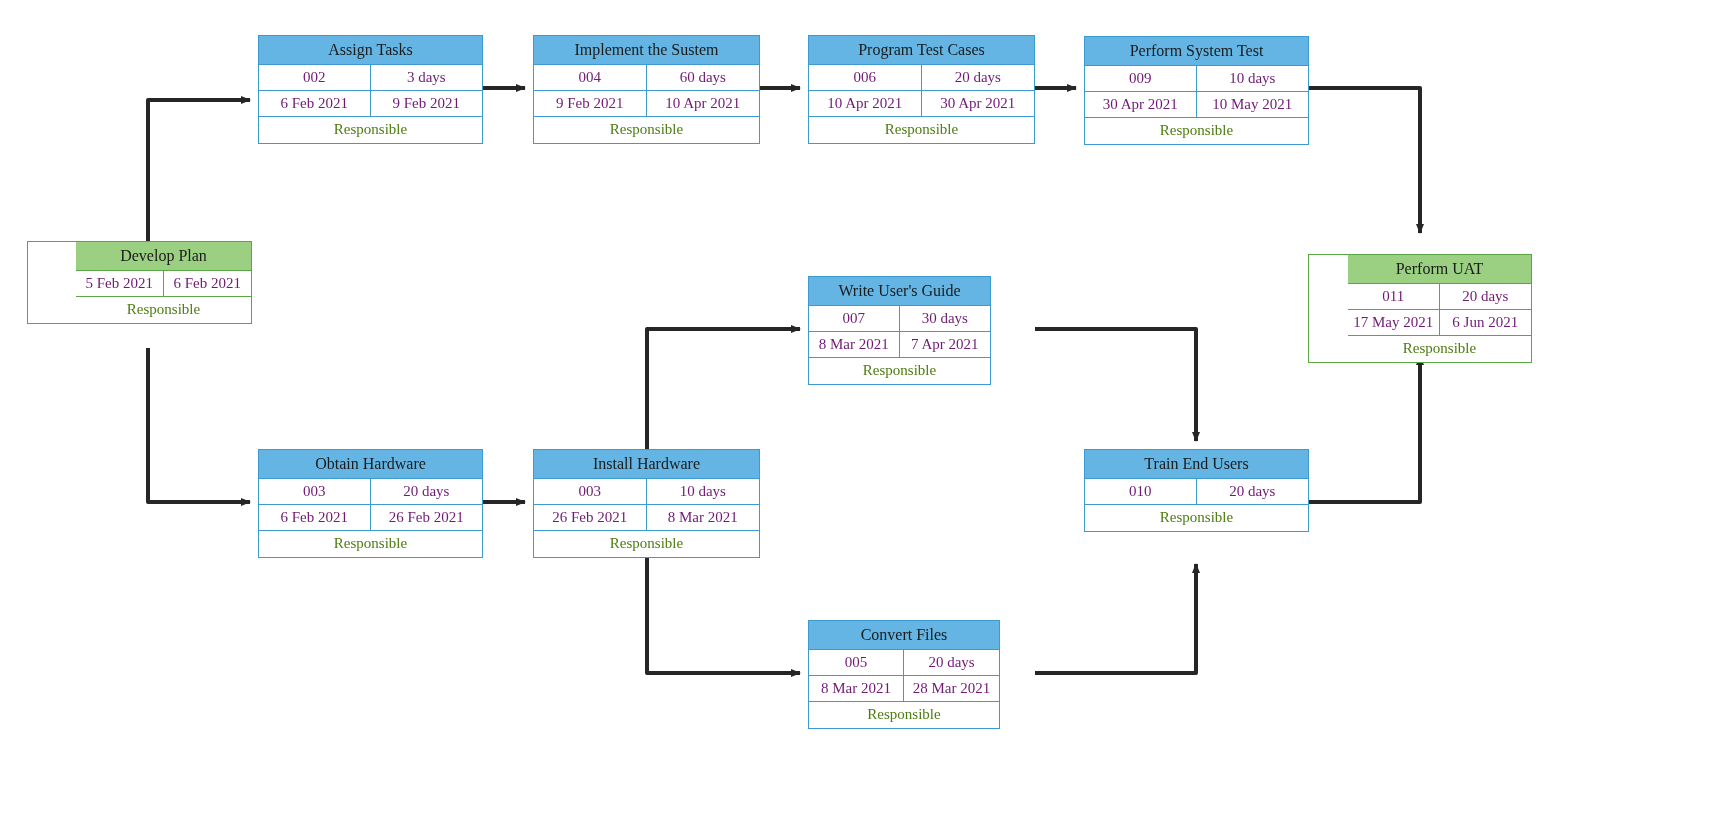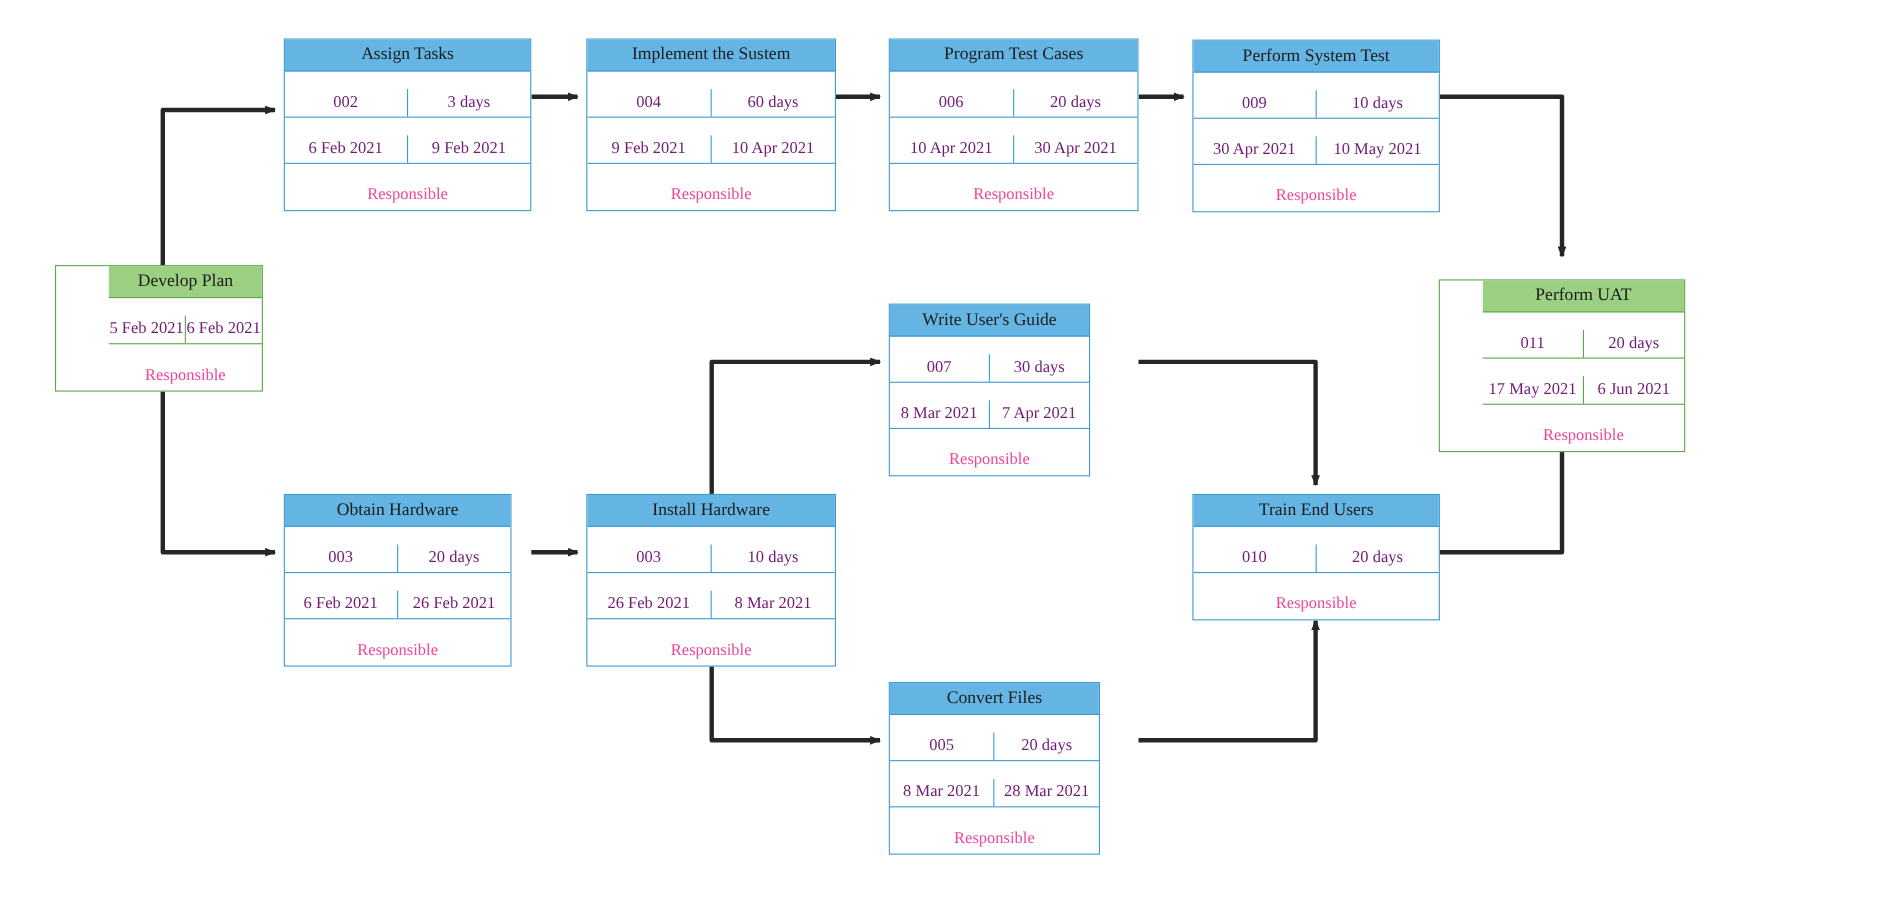--- a/index.html
+++ b/index.html
@@ -26,21 +26,20 @@
     height: 837px;
     pointer-events: none;
   }
   .node {
     position: absolute;
     box-sizing: border-box;
     background: #ffffff;
     border: 1px solid #3d9ad1;
     display: flex;
     flex-direction: column;
-    gap: 16px;
   }
   .node.green {
     border-color: #5aa845;
   }
   .node-title {
     box-sizing: border-box;
     height: 29px;
     line-height: 28px;
     text-align: center;
     font-size: 16px;
@@ -78,21 +77,21 @@
   }
   .node.green .node-cell.left {
     border-right-color: #5aa845;
   }
   .node-foot {
     box-sizing: border-box;
     height: 26px;
     line-height: 25px;
     text-align: center;
     font-size: 15px;
-    color: #ec4899;
+    color: #4d7c0f;
     white-space: nowrap;
     overflow: hidden;
   }
 </style>
 </head>
 <body>
 
 <div id="canvas">
 
   <svg id="edge-layer" viewBox="0 0 1722 837" width="1722" height="837" xmlns="http://www.w3.org/2000/svg">
@@ -111,21 +110,21 @@
       <path d="M 483 502 L 525 502"></path>
       <path d="M 647 449 L 647 329 L 800 329"></path>
       <path d="M 647 556 L 647 673 L 800 673"></path>
       <path d="M 1035 329 L 1196 329 L 1196 441"></path>
       <path d="M 1035 673 L 1196 673 L 1196 564"></path>
       <path d="M 1309 502 L 1420 502 L 1420 356"></path>
     </g>
   </svg>
 
   <div id="node-layer">
-      <div class="node green" style="left: 50px; top: 241px; width: 189px; padding-left: 48px;">
+      <div class="node green" style="left: 27px; top: 241px; width: 225px; padding-left: 48px;">
         <div class="node-title">Develop Plan</div>
         <div class="node-row">
           <div class="node-cell left">5 Feb 2021</div>
           <div class="node-cell">6 Feb 2021</div>
         </div>
         <div class="node-foot">Responsible</div>
       </div>
       <div class="node" style="left: 258px; top: 35px; width: 225px;">
         <div class="node-title">Assign Tasks</div>
         <div class="node-row">
@@ -191,21 +190,21 @@
         <div class="node-row">
           <div class="node-cell left">007</div>
           <div class="node-cell">30 days</div>
         </div>
         <div class="node-row">
           <div class="node-cell left">8 Mar 2021</div>
           <div class="node-cell">7 Apr 2021</div>
         </div>
         <div class="node-foot">Responsible</div>
       </div>
-      <div class="node" style="left: 258px; top: 449px; width: 207px;">
+      <div class="node" style="left: 258px; top: 449px; width: 225px;">
         <div class="node-title">Obtain Hardware</div>
         <div class="node-row">
           <div class="node-cell left">003</div>
           <div class="node-cell">20 days</div>
         </div>
         <div class="node-row">
           <div class="node-cell left">6 Feb 2021</div>
           <div class="node-cell">26 Feb 2021</div>
         </div>
         <div class="node-foot">Responsible</div>

